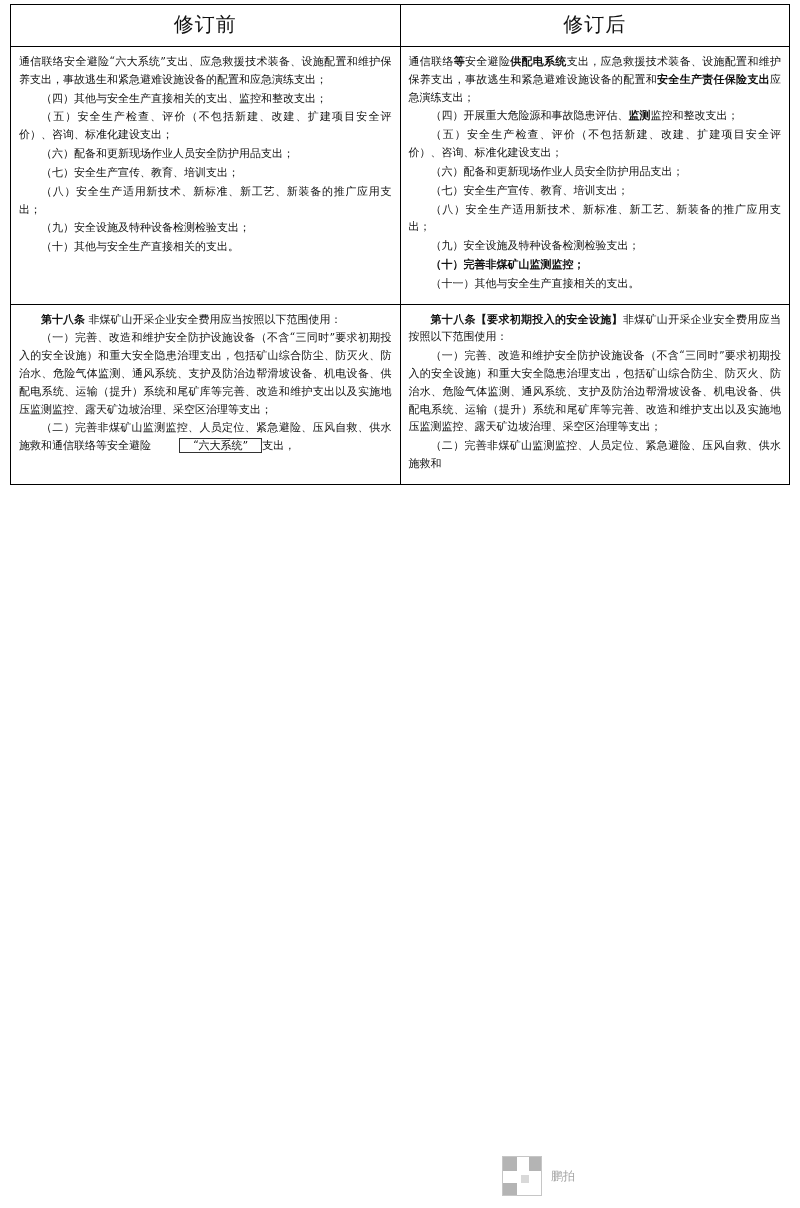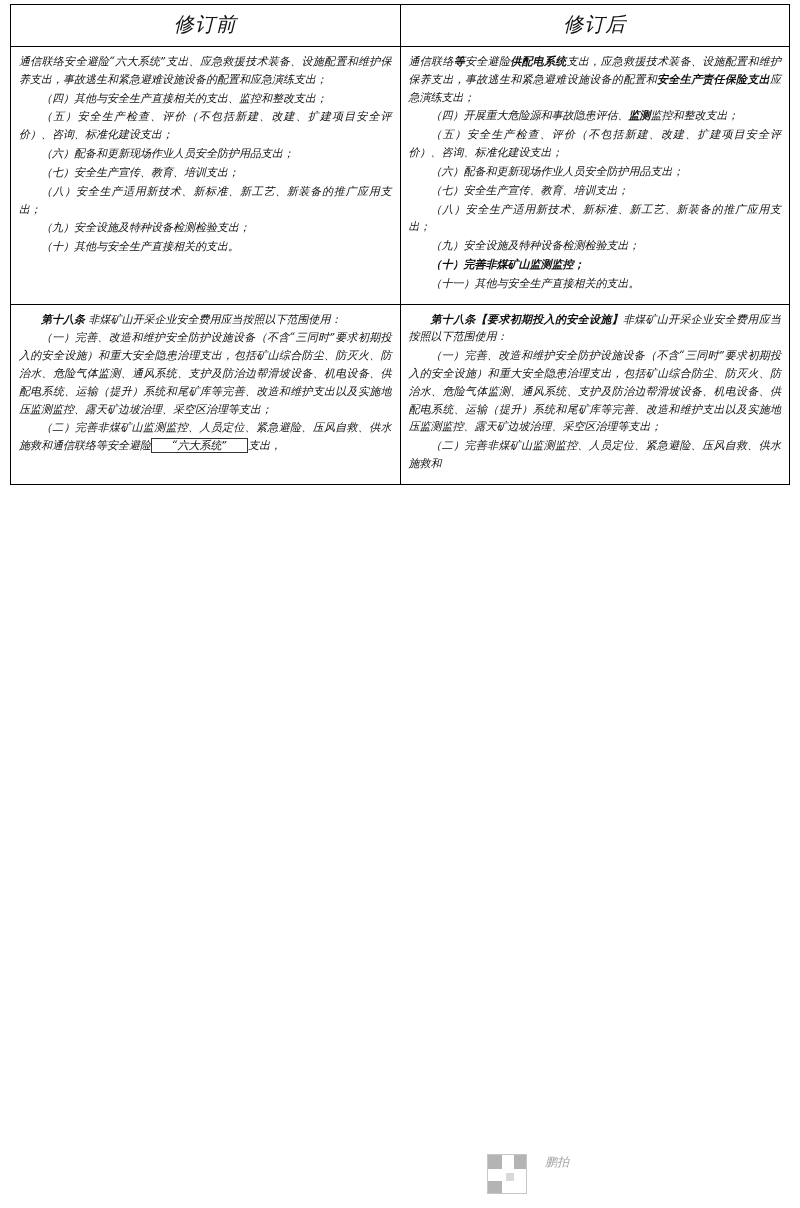--- a/index.html
+++ b/index.html
@@ -8,21 +8,20 @@
     background:#ffffff;
     font-family:"DejaVu Serif","Liberation Serif",serif;
     color:#111;
   }
   .page{
     width:636px;
     min-height:1208px;
     position:relative;
     box-sizing:border-box;
     padding:4px 10px 0 10px;
-    font-style:italic;
   }
   table.doc{
     width:780px;
     border-collapse:collapse;
     table-layout:fixed;
     margin:0 auto;
   }
   table.doc td,table.doc th{
     border:1px solid #000;
     vertical-align:top;
@@ -40,31 +39,32 @@
     margin:0 0 1px 0;
     font-size:11px;
     line-height:1.62;
     text-align:justify;
     text-justify:inter-ideograph;
   }
   p.ind{ text-indent:2em; }
   .b{ font-weight:bold; }
   .boxed{
     border:1px solid #333;
-    padding:0 20px;
+    padding:0 13px;
+    margin-left:28px;
   }
   .wm{
     position:absolute;
-    right:29px;
+    right:14px;
     bottom:10px;
     width:120px;
     height:44px;
     display:flex;
-    align-items:flex-start;
-    gap:18px;
+    align-items:center;
+    gap:9px;
     opacity:.55;
   }
   .wm .qr{
     width:40px;height:40px;
     background:
       linear-gradient(#777 0 0) 0 0/14px 14px no-repeat,
       linear-gradient(#777 0 0) 26px 0/14px 14px no-repeat,
       linear-gradient(#777 0 0) 0 26px/14px 14px no-repeat,
       linear-gradient(#bbb 0 0) 18px 18px/8px 8px no-repeat,
       #fff;

